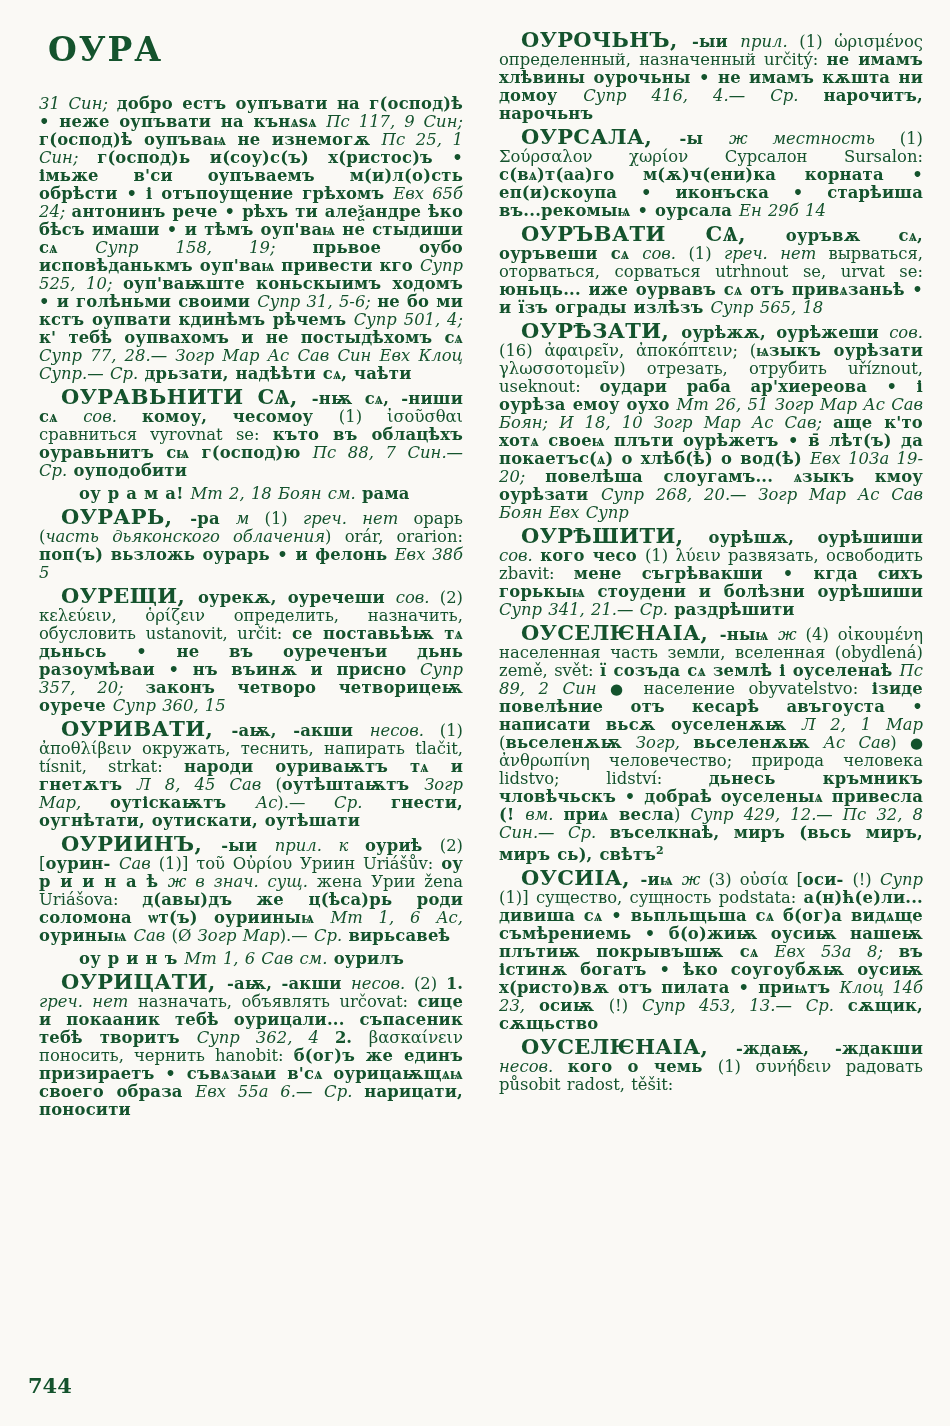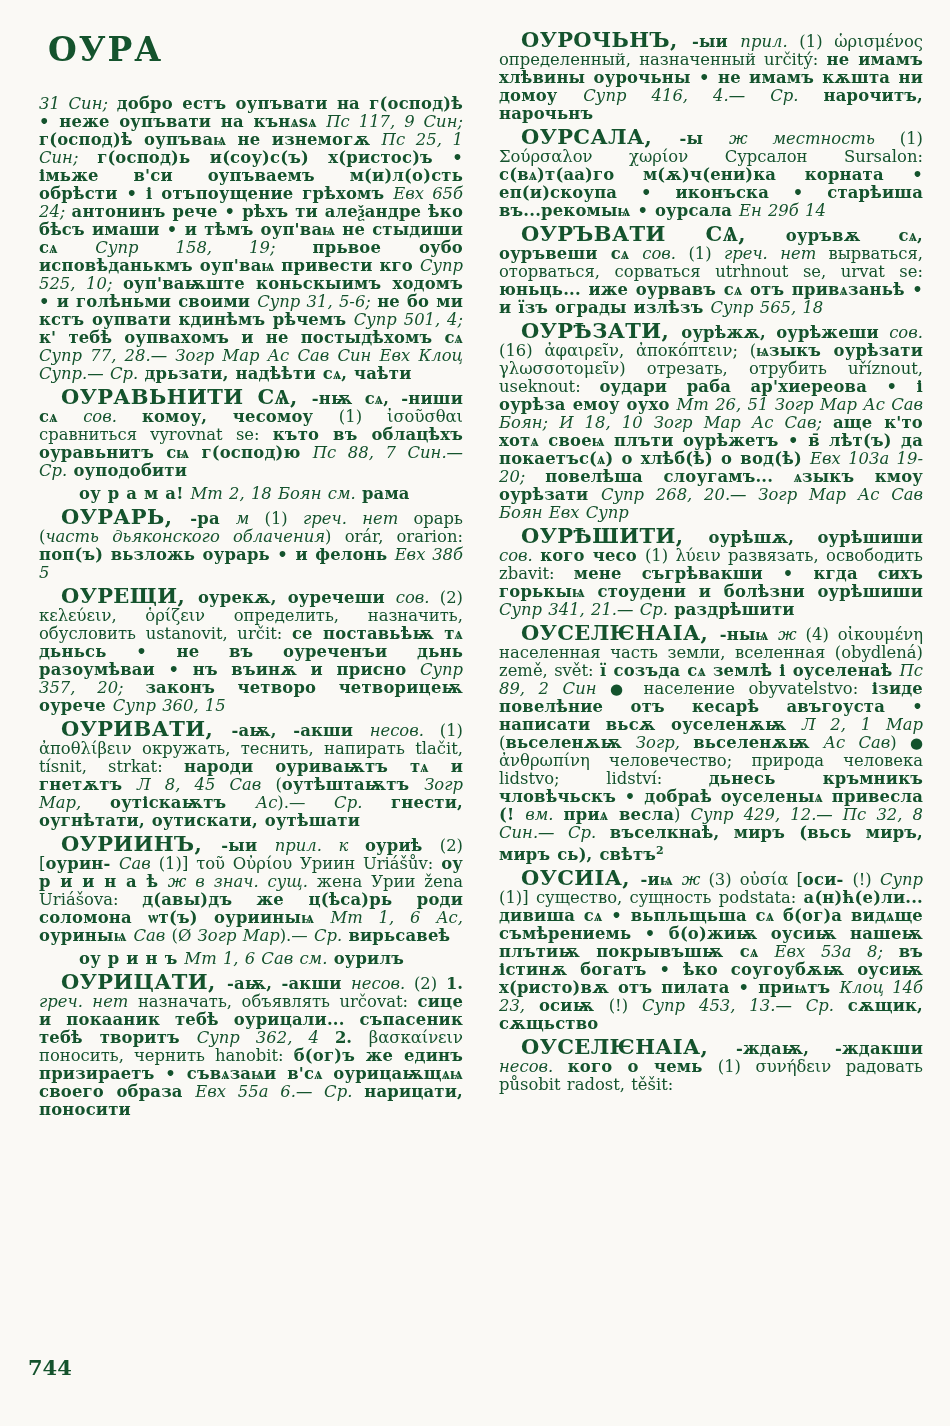--- a/index.html
+++ b/index.html
@@ -45,21 +45,21 @@
   }
   .seg-ocs  { font-weight:bold; letter-spacing:0.2px; }
   .seg-ital { font-style:italic; }
   .seg-rom  { }
   .seg-bnum { font-weight:bold; }
   .seg-greek { }
   .seg-bullet { font-size:15px; }
   .seg-sup { vertical-align:super; font-size:11px; font-weight:bold; }
   .page-number {
     position:absolute;
-    left:28px; bottom:46px;
+    left:28px; bottom:28px;
     font-weight:bold;
     font-size:21px;
   }
 </style>
 </head>
 <body>
 
 <div class="page">
   <div class="columns">
     <div class="col">

